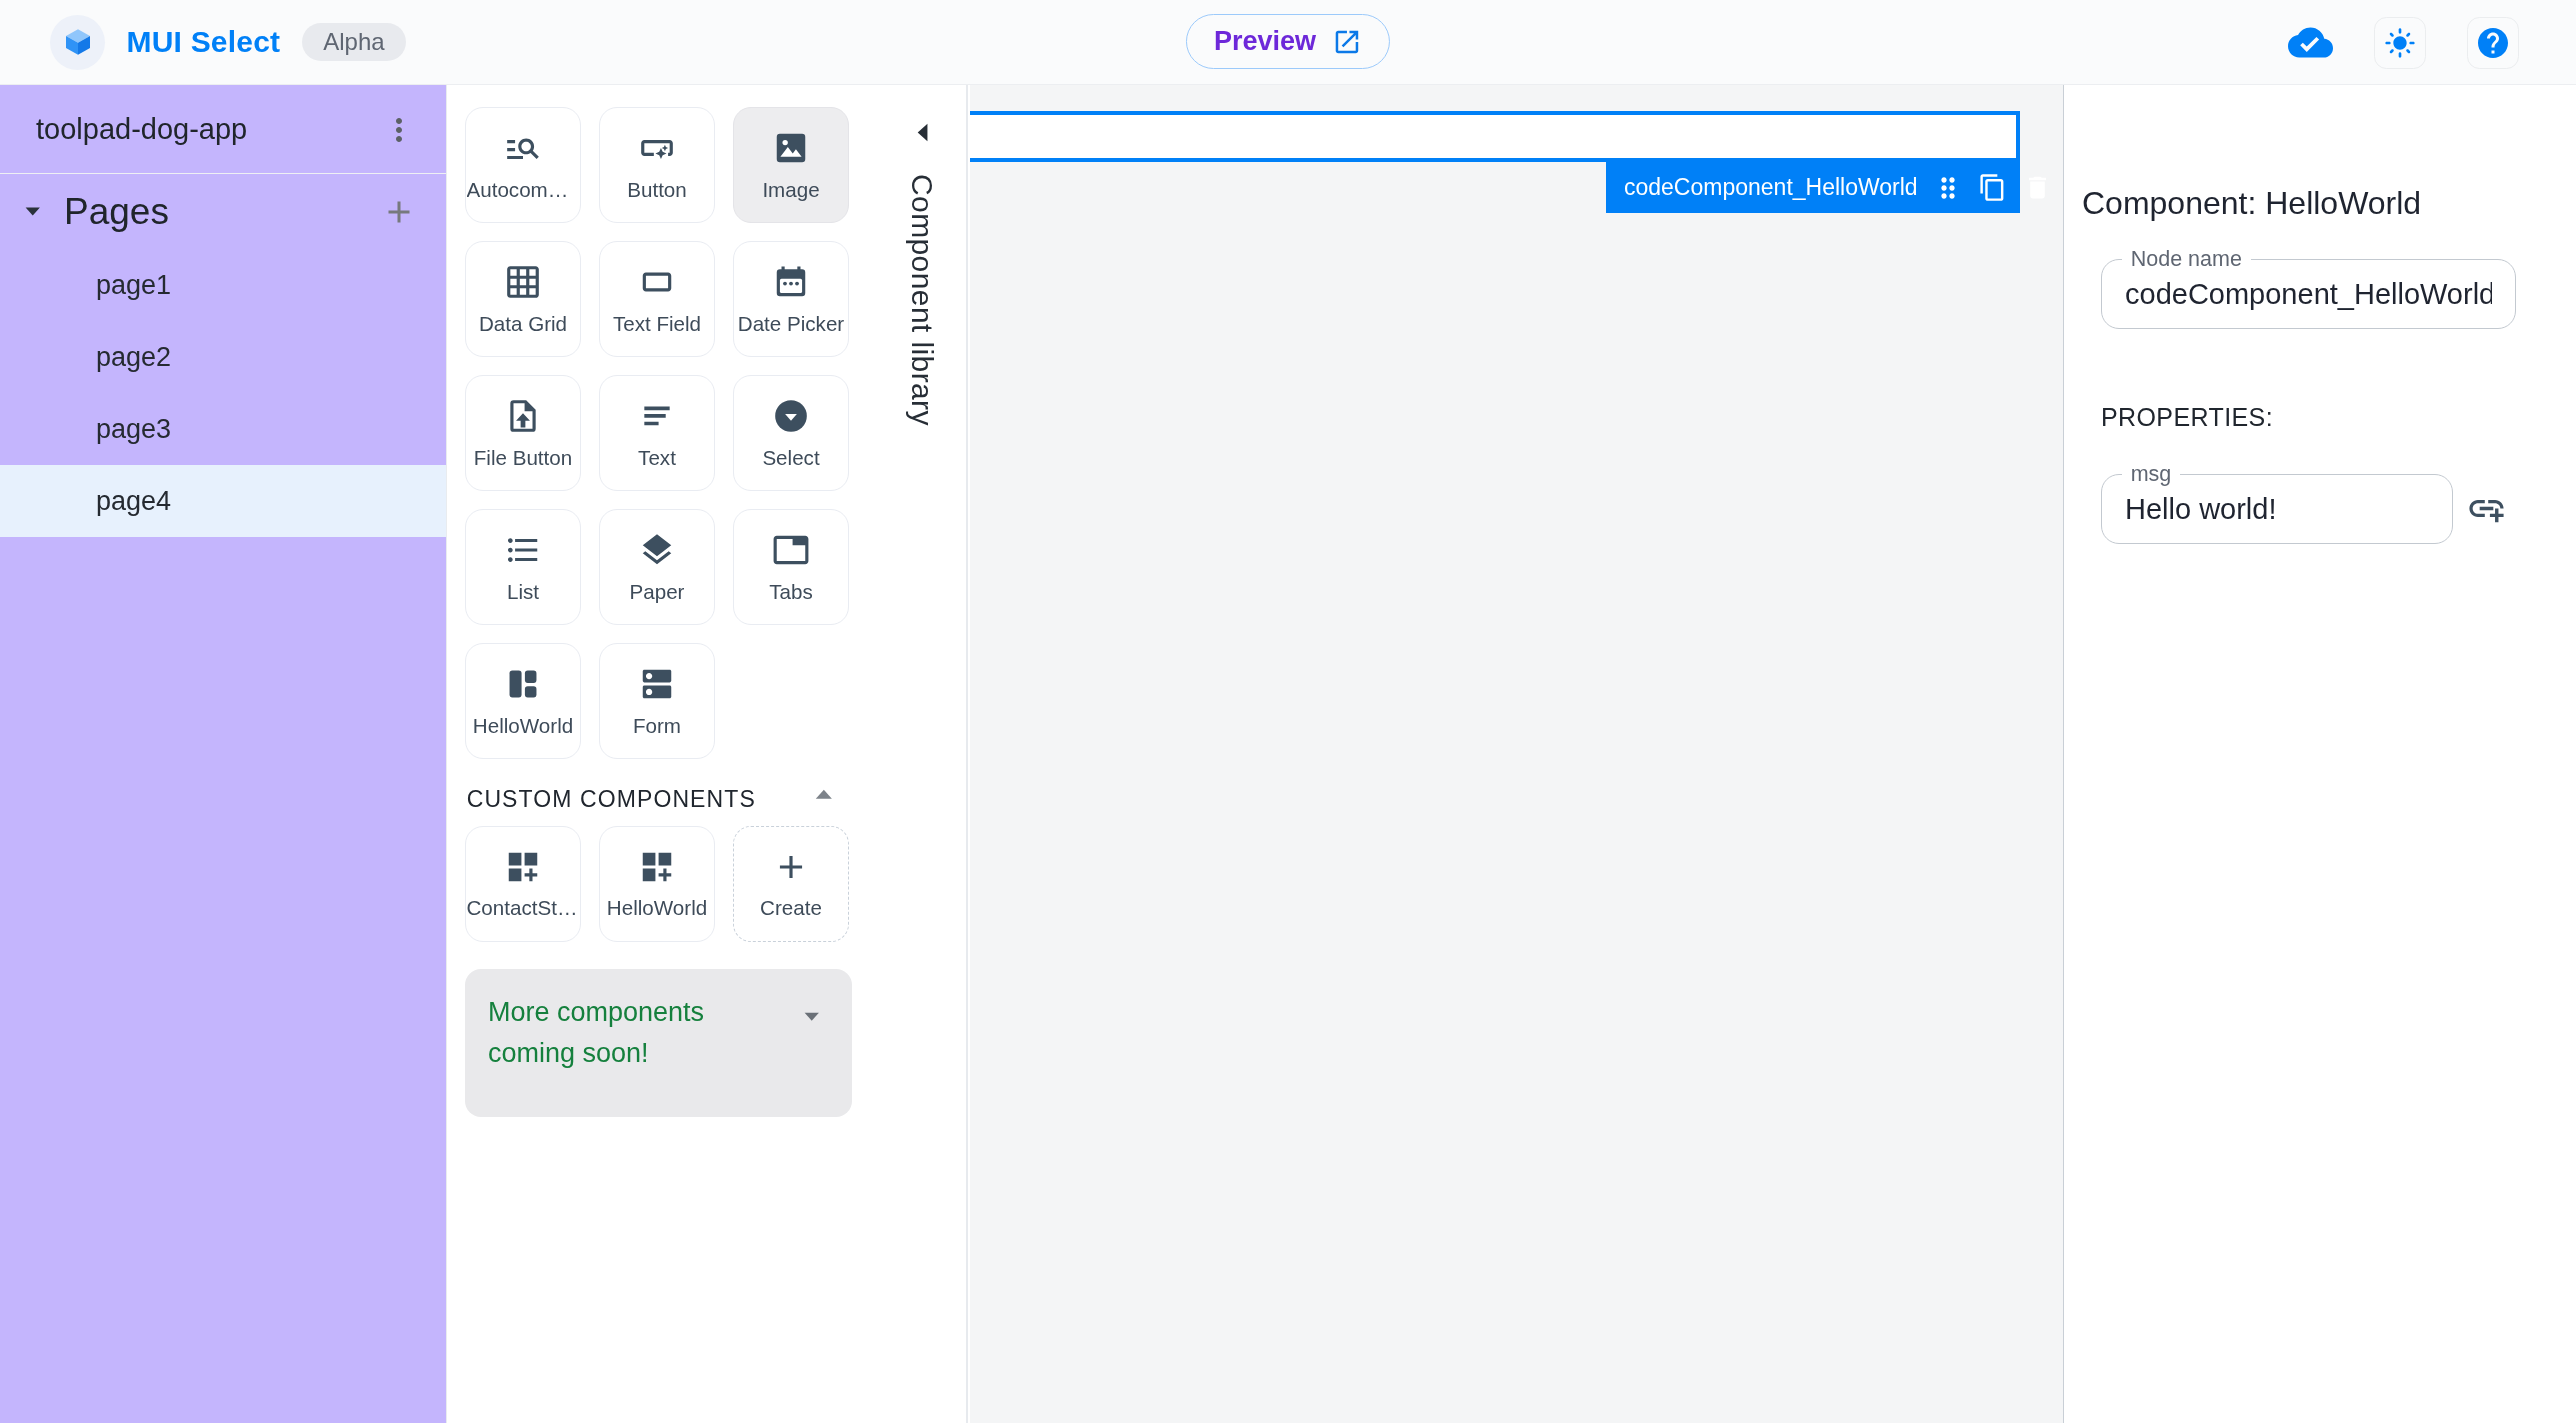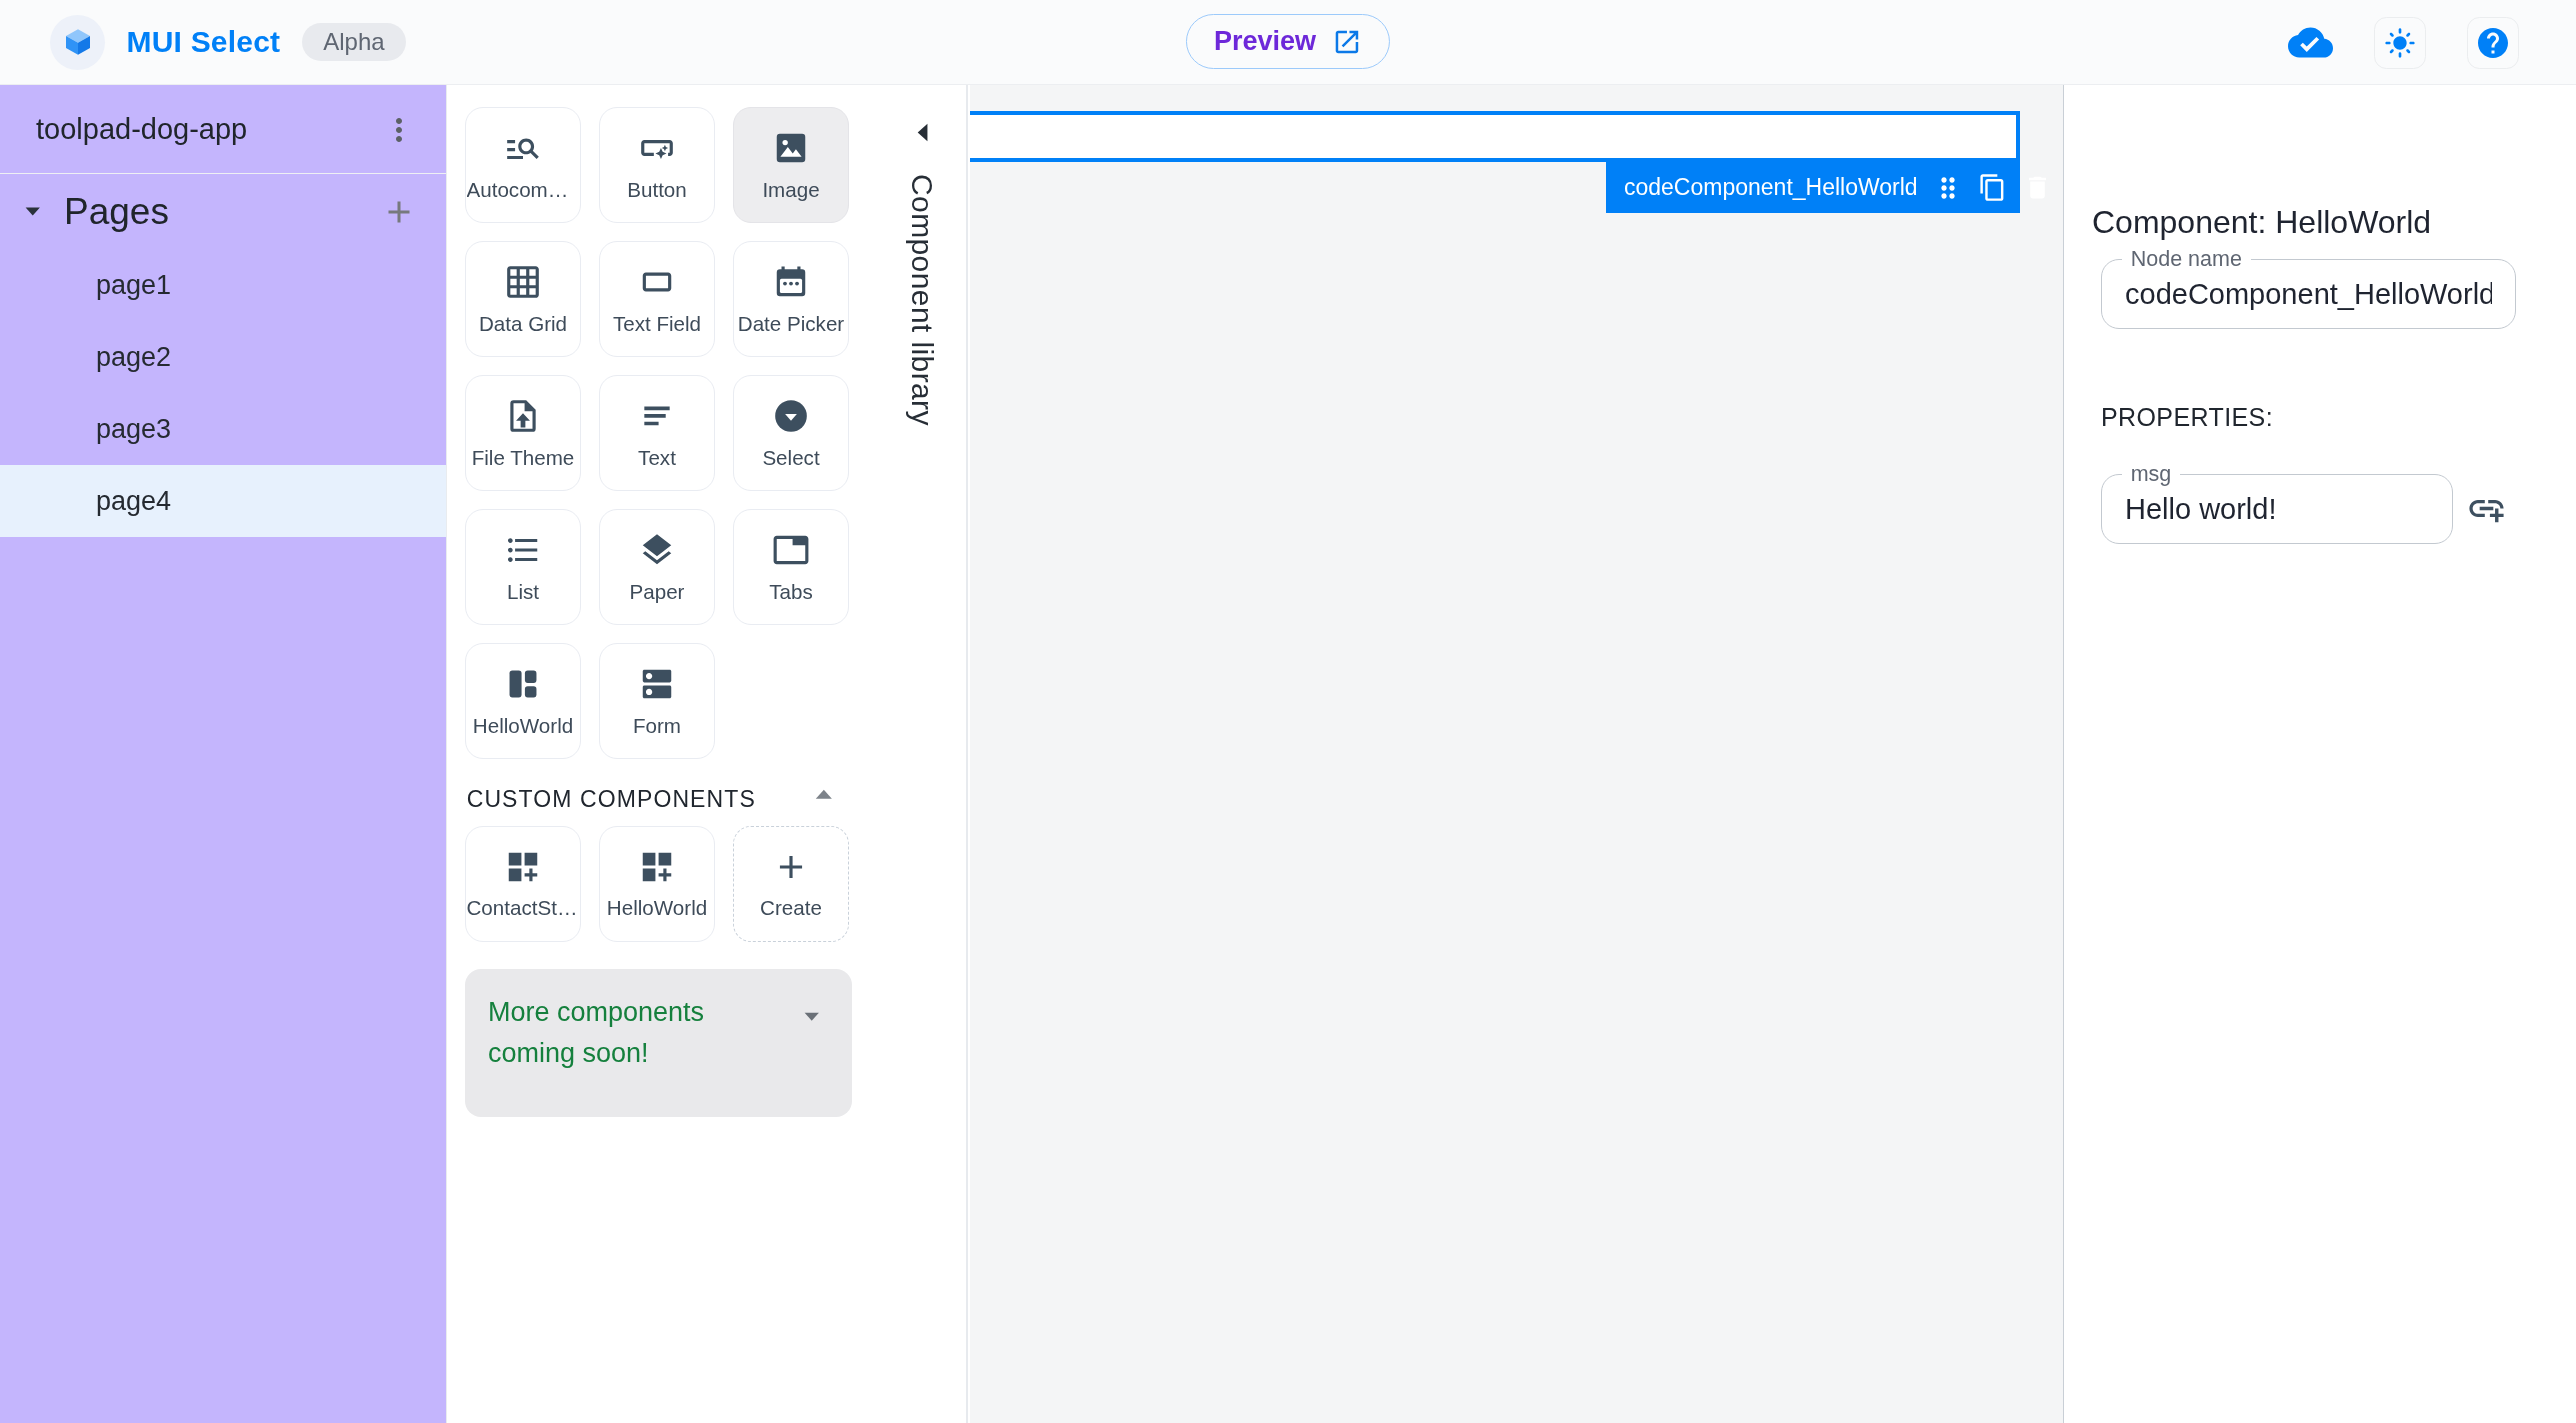--- a/index.html
+++ b/index.html
@@ -128,21 +128,21 @@
   .tab {
     height:100%; display:flex; align-items:center; justify-content:center;
     font-size:27px; font-weight:600; color:#2f3a45; cursor:pointer; position:relative;
   }
   .tab.active { color:#0080f7; }
   .tab.active::after {
     content:""; position:absolute; left:0; right:0; bottom:-1.8px; height:3.6px; background:#0080f7;
   }
   .tab-component { width:159px; }
   .tab-theme { width:141px; }
-  .insp-heading { position:absolute; left:28px; top:100px; font-size:32px; color:#1f2430;margin-top:19px; }
+  .insp-heading { position:absolute; left:18px; top:100px; font-size:32px; color:#1f2430; }
   .field {
     position:absolute; border:1.8px solid #c3c9d0; border-radius:18px; background:#fff;
   }
   .field .flabel {
     position:absolute; top:-13.4px; left:19.7px; background:#fff; padding:0 9px;
     font-size:21.5px; color:#5f6672; line-height:1.2;
   }
   .field input {
     border:none; outline:none; background:transparent; width:100%; height:100%;
     font-family:inherit; font-size:29px; color:#1f2430; padding:0 23px;
@@ -297,21 +297,21 @@
         </span>
         <span class="lb">Date Picker</span>
       </div>
       <div class="card">
         <span class="ic">
           <svg viewBox="0 0 24 24" fill="currentColor" width="38" height="38">
             <path d="M14 2H6a2 2 0 0 0-2 2v16a2 2 0 0 0 2 2h12a2 2 0 0 0 2-2V8l-6-6zm4 18H6V4h7v5h5v11z"></path>
             <path d="M12 10.2 7.6 15h2.9v4.2h3V15h2.9z"></path>
           </svg>
         </span>
-        <span class="lb">File Theme</span>
+        <span class="lb">File Button</span>
       </div>
       <div class="card">
         <span class="ic">
           <svg viewBox="0 0 24 24" fill="currentColor" width="38" height="38">
             <path d="M4 6h16v2.3H4zM4 10.8h13.5v2.3H4zM4 15.6h9v2.3H4z"></path>
           </svg>
         </span>
         <span class="lb">Text</span>
       </div>
       <div class="card">

